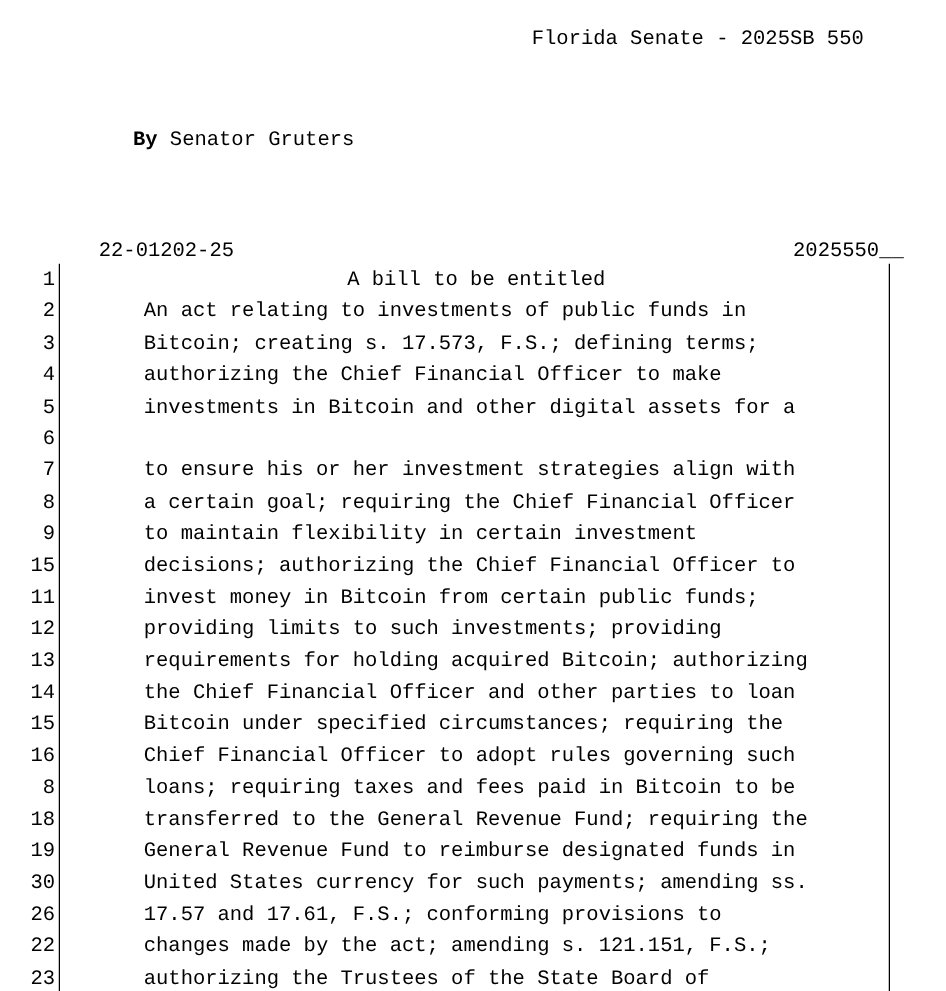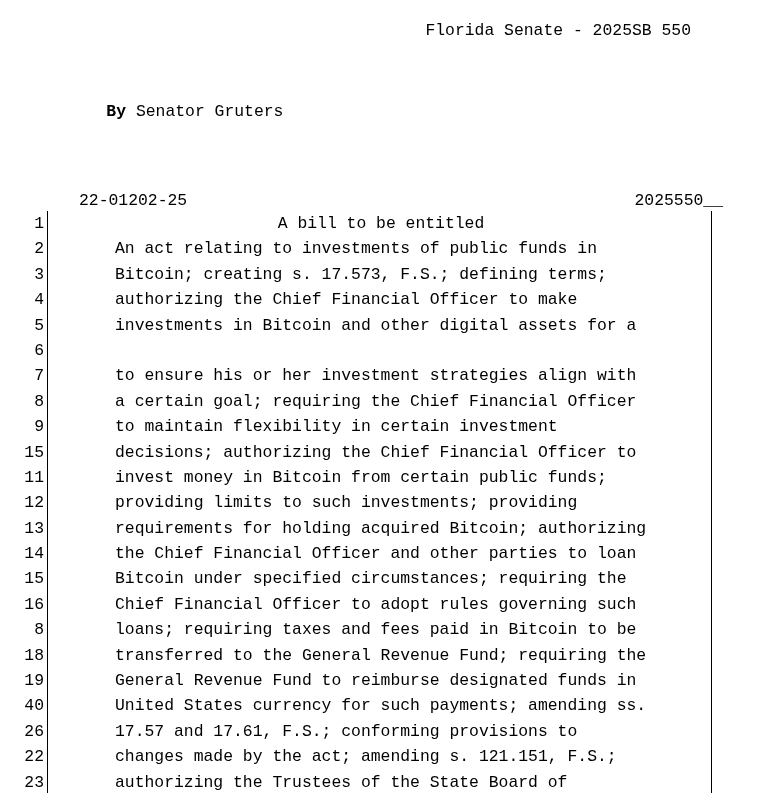--- a/index.html
+++ b/index.html
@@ -174,20 +174,20 @@
         <div class="bill-line"><span class="line-no">15</span><span class="line-text">decisions; authorizing the Chief Financial Officer to</span></div>
         <div class="bill-line"><span class="line-no">11</span><span class="line-text">invest money in Bitcoin from certain public funds;</span></div>
         <div class="bill-line"><span class="line-no">12</span><span class="line-text">providing limits to such investments; providing</span></div>
         <div class="bill-line"><span class="line-no">13</span><span class="line-text">requirements for holding acquired Bitcoin; authorizing</span></div>
         <div class="bill-line"><span class="line-no">14</span><span class="line-text">the Chief Financial Officer and other parties to loan</span></div>
         <div class="bill-line"><span class="line-no">15</span><span class="line-text">Bitcoin under specified circumstances; requiring the</span></div>
         <div class="bill-line"><span class="line-no">16</span><span class="line-text">Chief Financial Officer to adopt rules governing such</span></div>
         <div class="bill-line"><span class="line-no">8</span><span class="line-text">loans; requiring taxes and fees paid in Bitcoin to be</span></div>
         <div class="bill-line"><span class="line-no">18</span><span class="line-text">transferred to the General Revenue Fund; requiring the</span></div>
         <div class="bill-line"><span class="line-no">19</span><span class="line-text">General Revenue Fund to reimburse designated funds in</span></div>
-        <div class="bill-line"><span class="line-no">40</span><span class="line-text">United States currency for such payments; amending ss.</span></div>
+        <div class="bill-line"><span class="line-no">30</span><span class="line-text">United States currency for such payments; amending ss.</span></div>
         <div class="bill-line"><span class="line-no">26</span><span class="line-text">17.57 and 17.61, F.S.; conforming provisions to</span></div>
         <div class="bill-line"><span class="line-no">22</span><span class="line-text">changes made by the act; amending s. 121.151, F.S.;</span></div>
         <div class="bill-line"><span class="line-no">23</span><span class="line-text">authorizing the Trustees of the State Board of</span></div>
       </div>
   </div>
 
 </div>
 
 </body></html>

